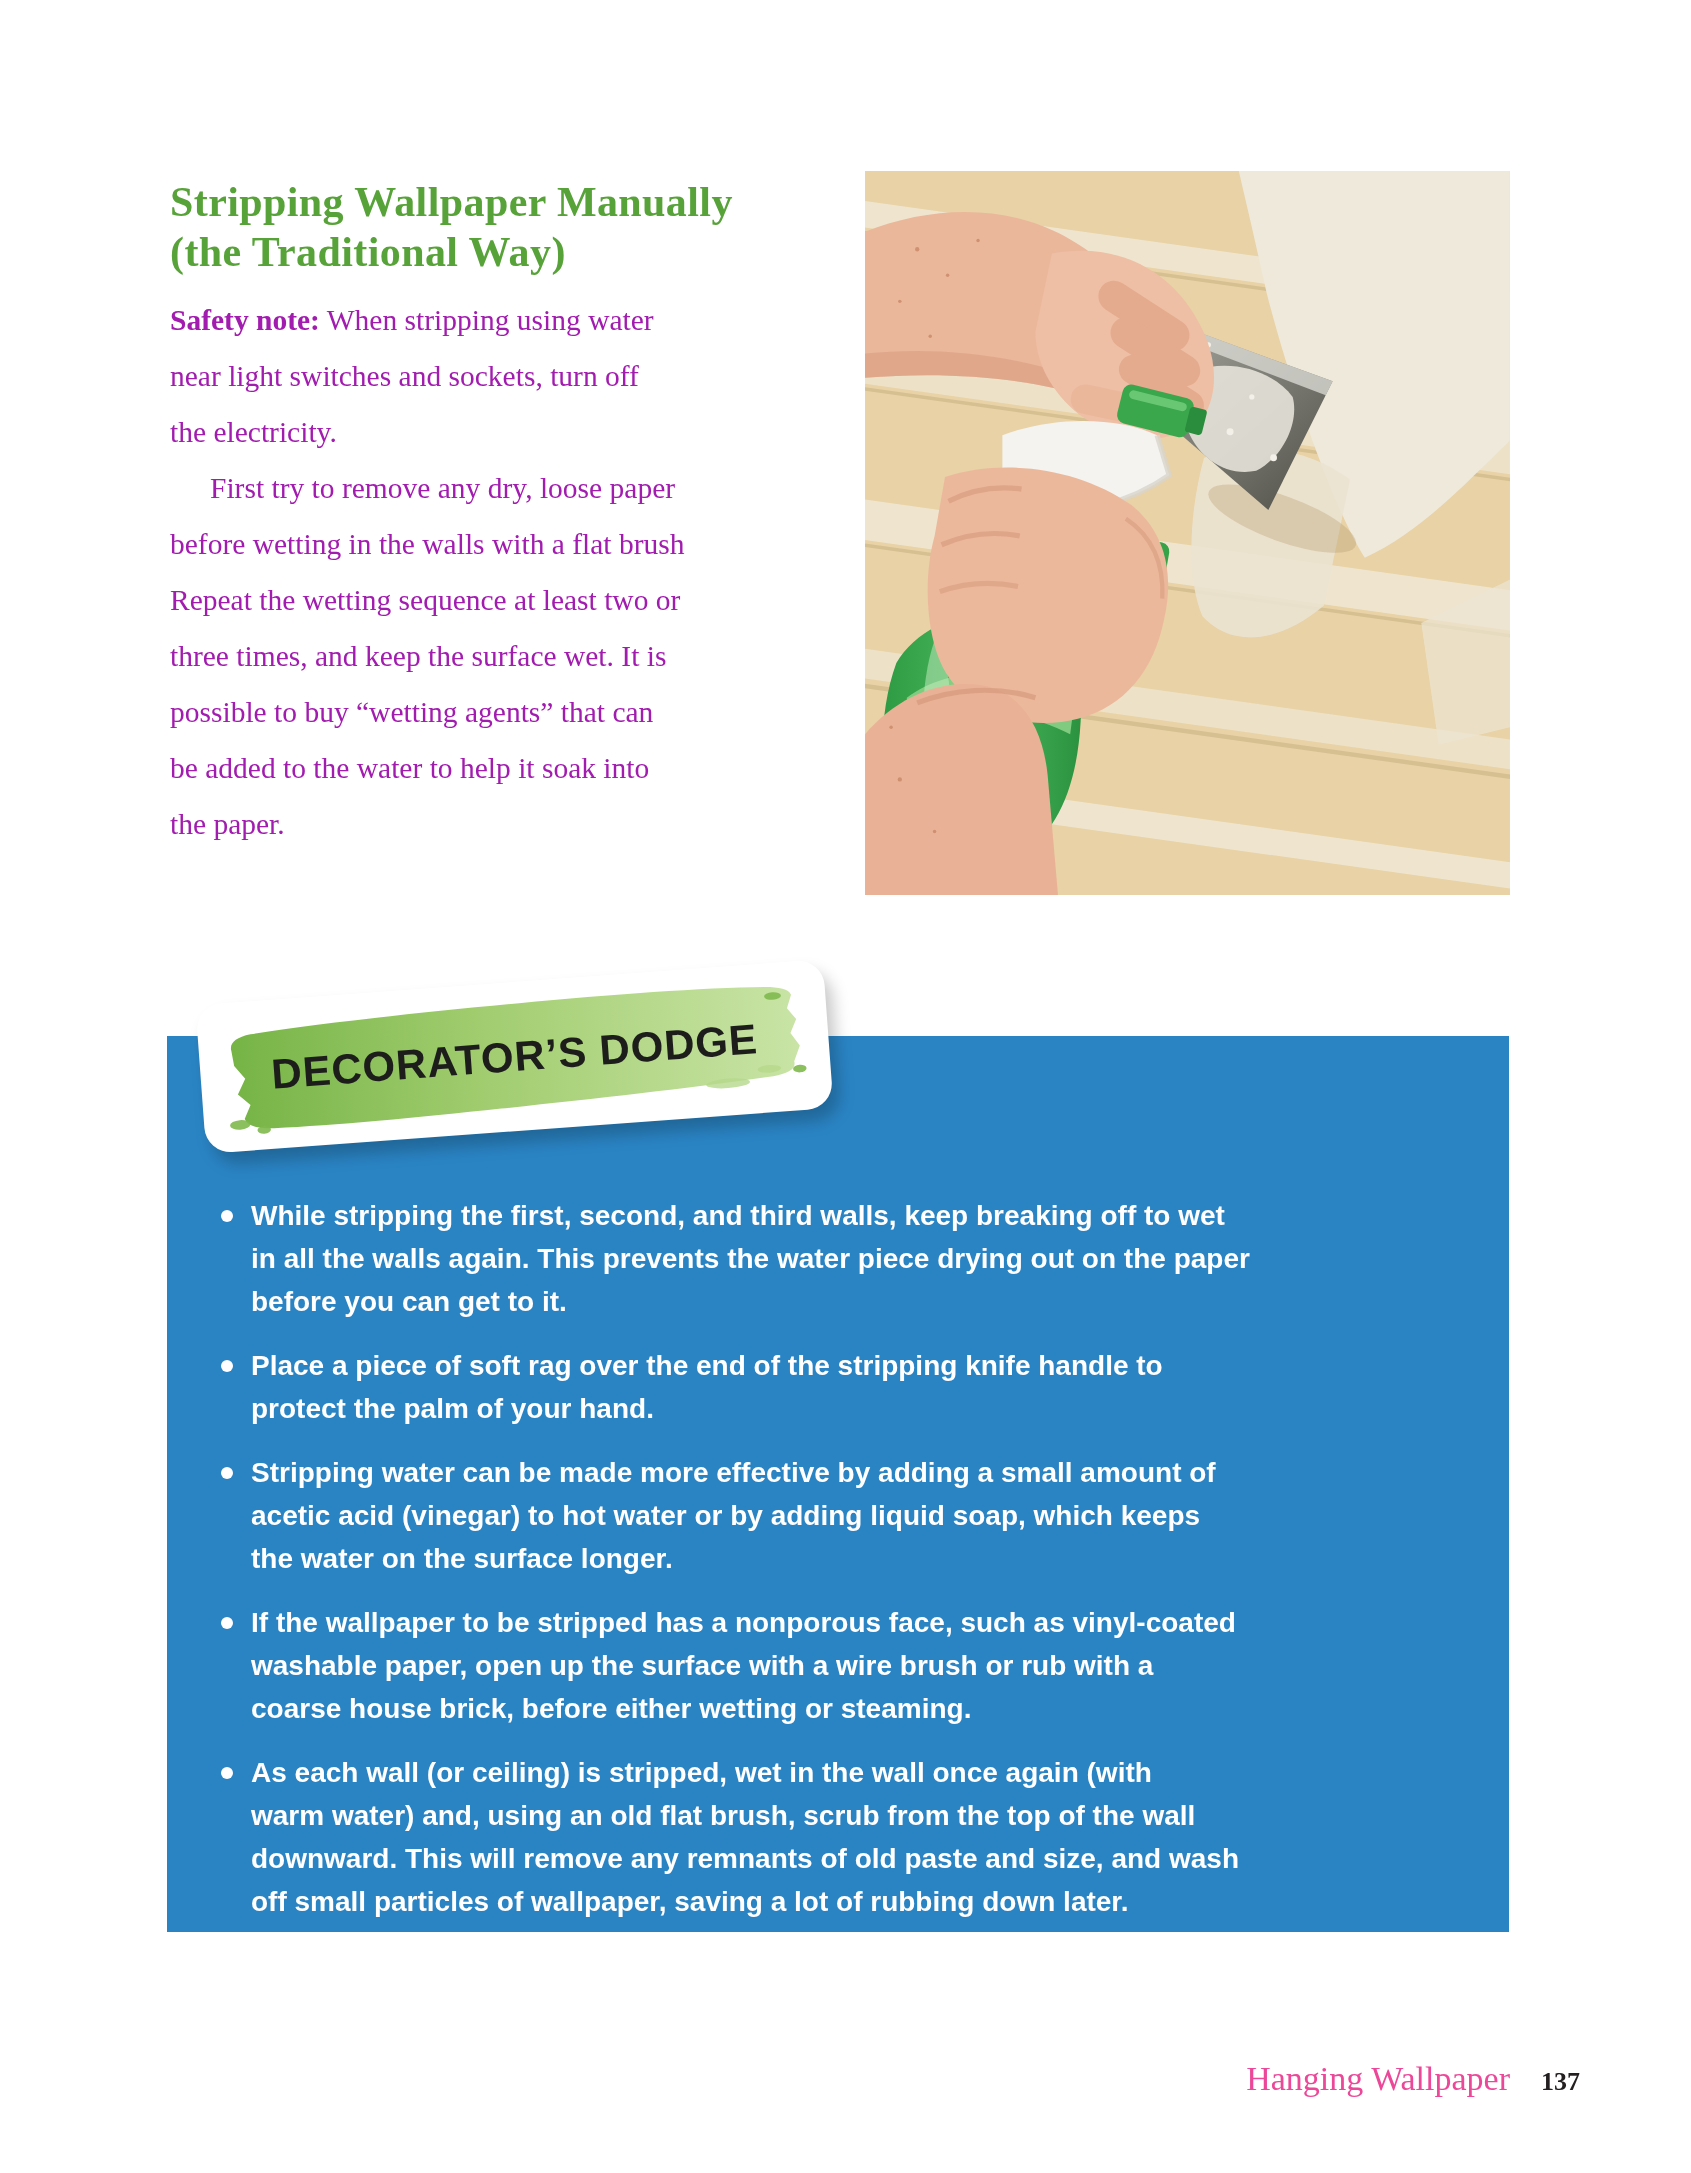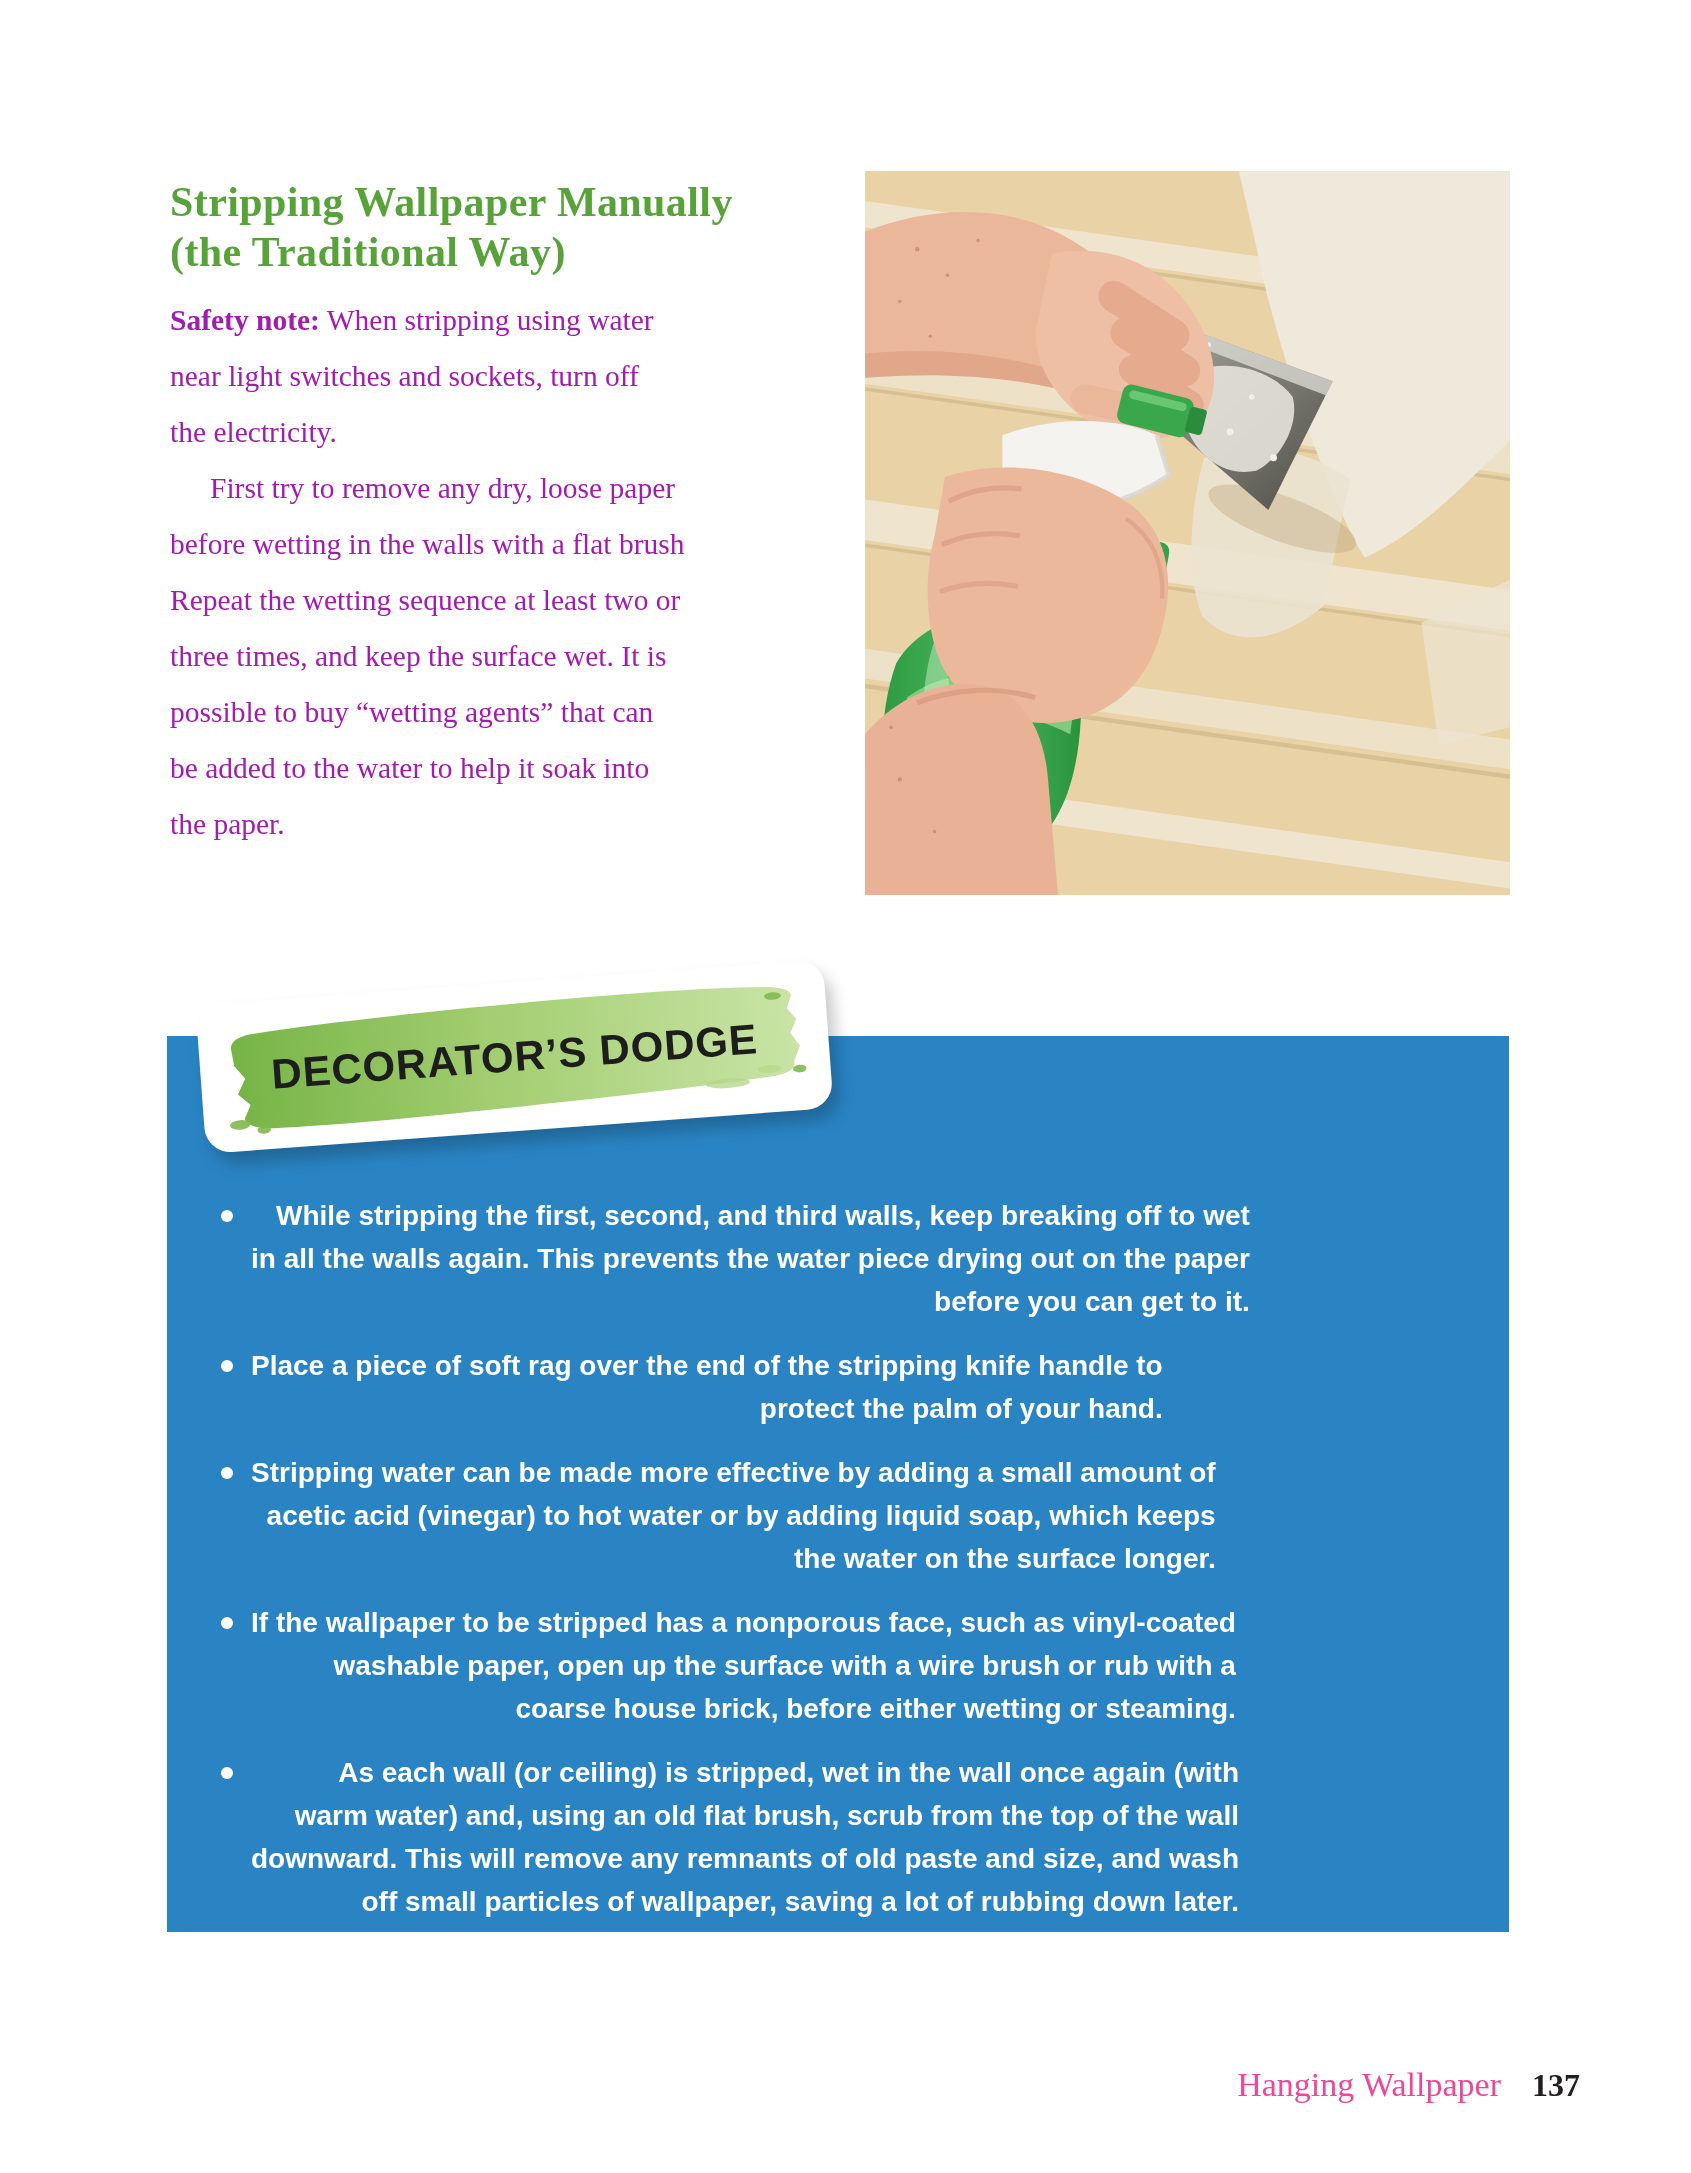--- a/index.html
+++ b/index.html
@@ -41,33 +41,33 @@
   .banner-label{
     position:absolute;inset:0;display:flex;align-items:center;justify-content:center;
     font-family:"Liberation Sans","DejaVu Sans",sans-serif;font-weight:700;
     font-size:42px;letter-spacing:0.9px;color:#1d1d1b;white-space:nowrap;
   }
   .bullets{
     position:absolute;left:54px;top:158px;right:35px;
     font-family:"Liberation Sans","DejaVu Sans",sans-serif;
     font-weight:700;font-size:28px;line-height:43px;color:#ffffff;
   }
-  .bullet{display:flex;margin-bottom:21px;text-align:right;}
+  .bullet{display:flex;margin-bottom:21px;}
   .bullet .dot{
     flex:none;width:12px;height:12px;border-radius:50%;background:#ffffff;
     margin-top:15.6px;margin-right:18px;
   }
   .bullet .bline{white-space:nowrap;}
   
   .footer{
     position:absolute;right:111px;top:2051px;
     display:flex;align-items:baseline;white-space:nowrap;
   }
   .footer-section{font-size:34px;color:#ec4899;}
-  .footer-page{font-size:32px;font-weight:700;color:#231f20;margin-left:31px;margin-top:16px;}
+  .footer-page{font-size:26px;font-weight:700;color:#231f20;margin-left:31px;margin-top:16px;}
 </style>
 </head>
 <body>
 
 <div class="page">
 
   <div class="title">
     <div>Stripping Wallpaper Manually</div>
     <div>(the Traditional Way)</div>
   </div>

